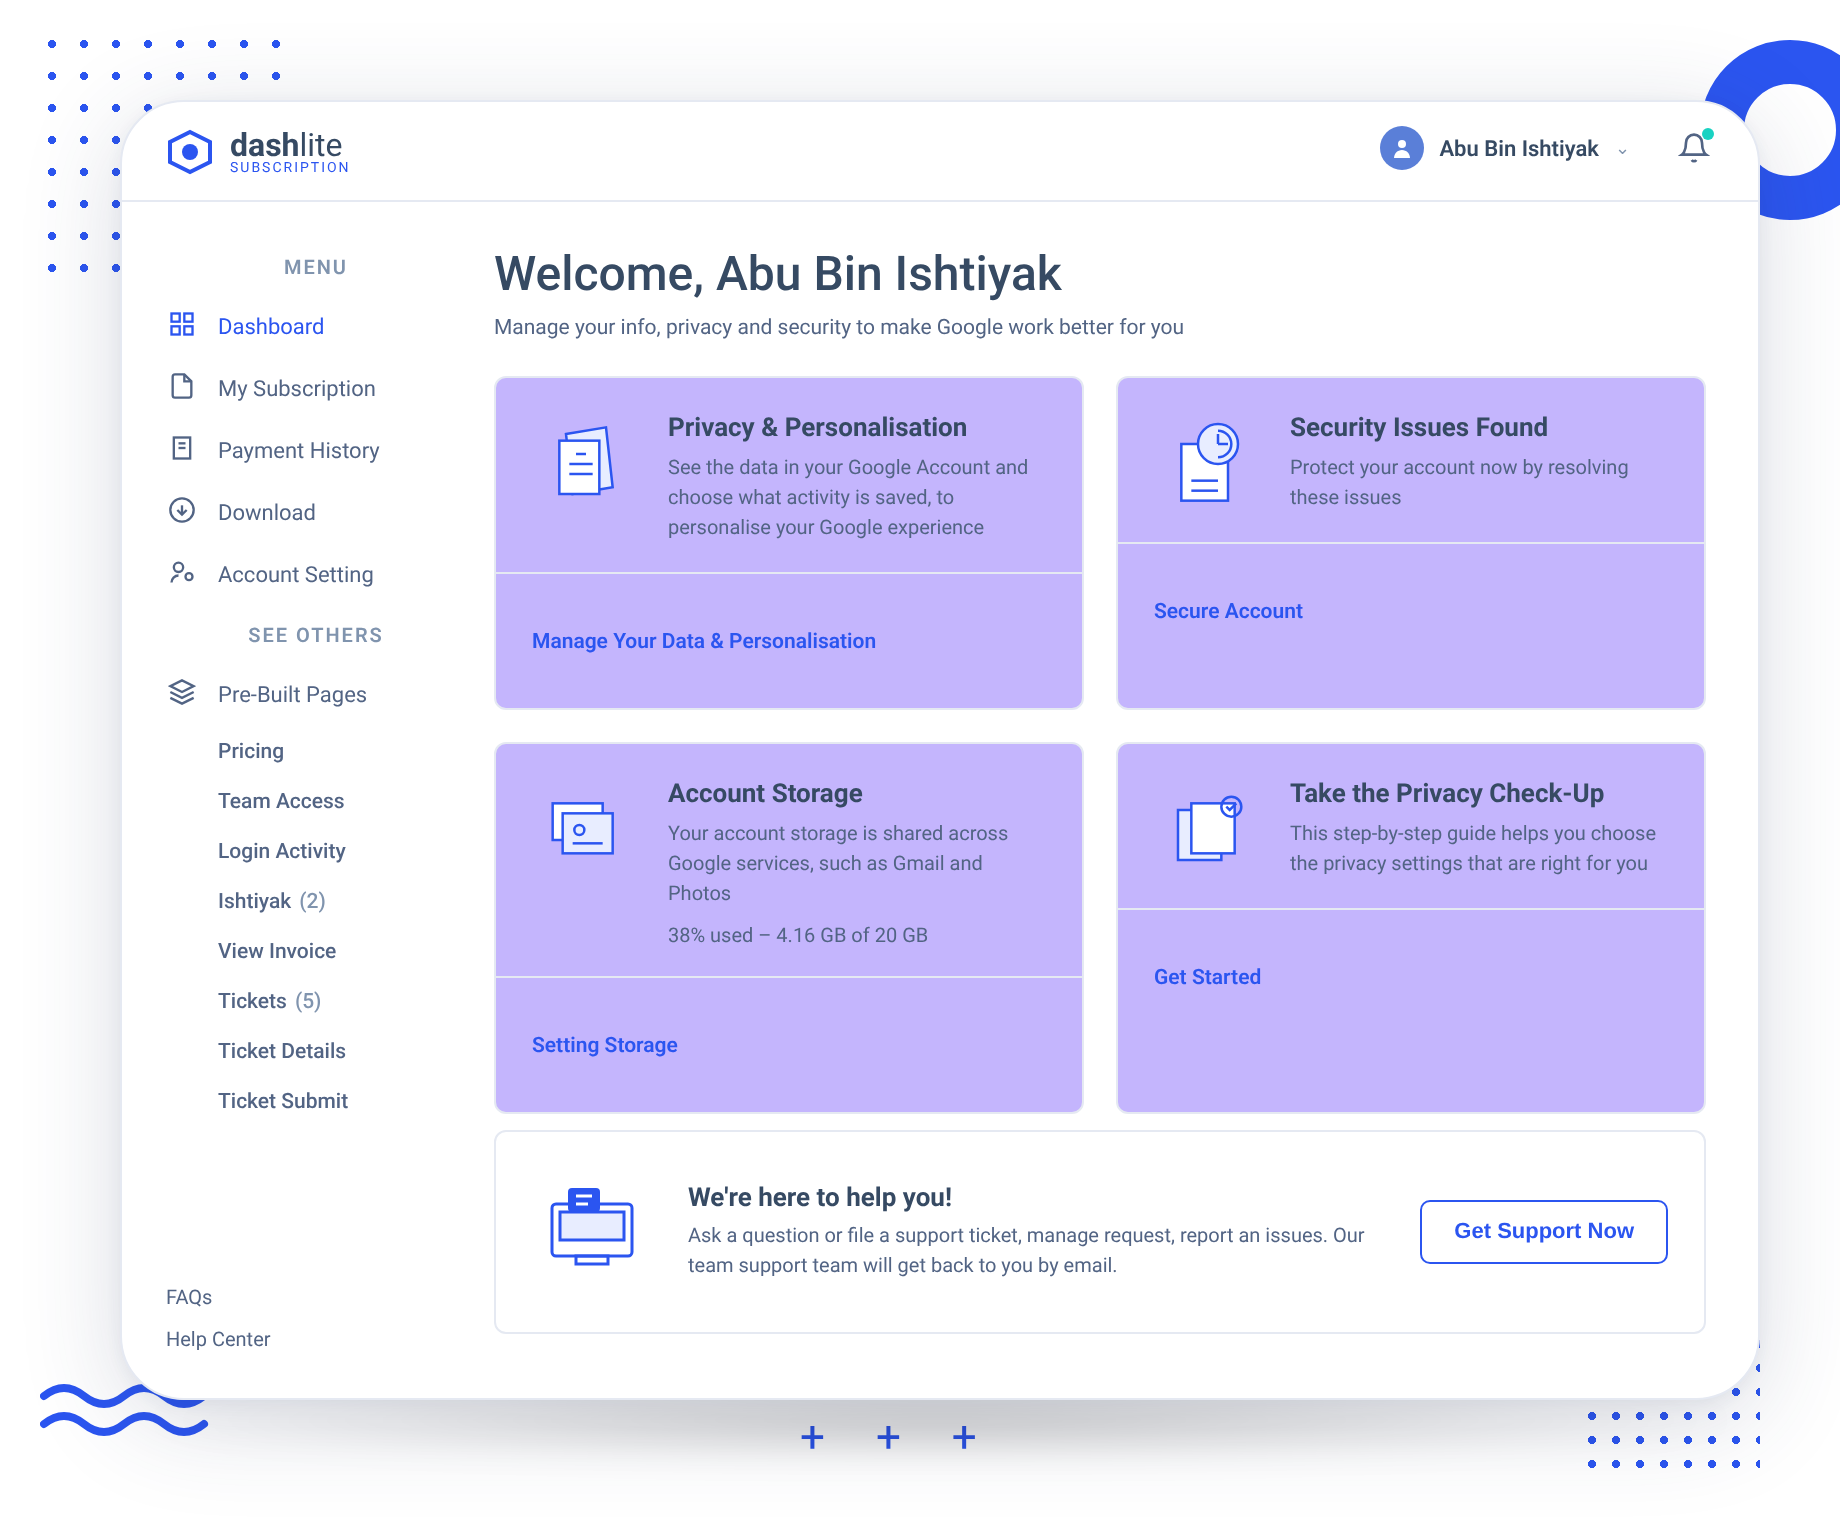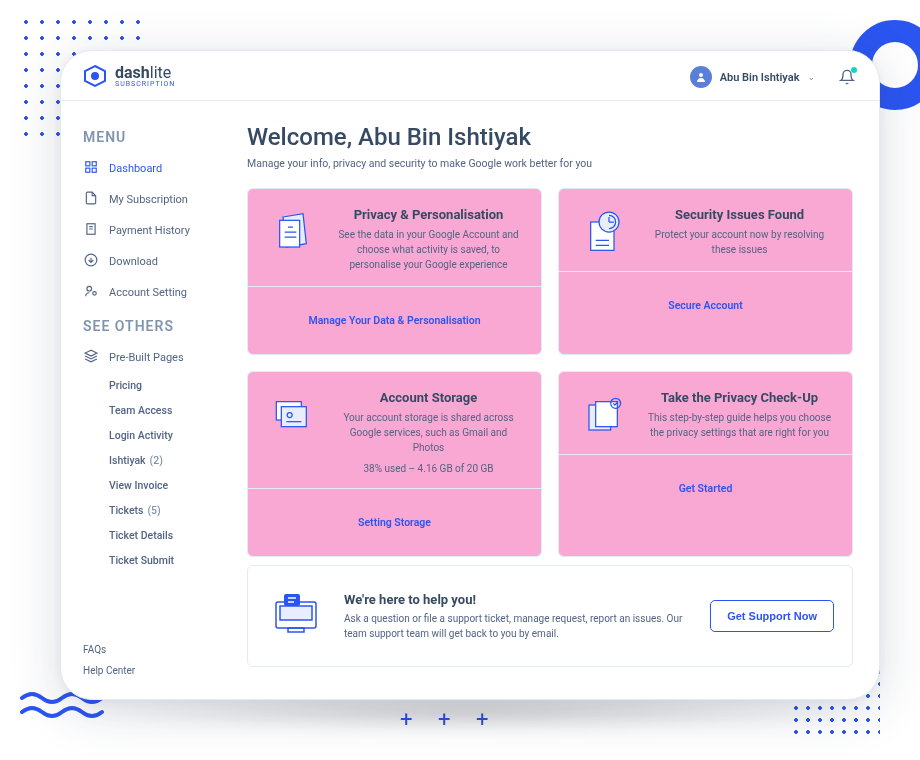--- a/index.html
+++ b/index.html
@@ -75,21 +75,21 @@
   background: #fff;
   border-radius: 32px;
   box-shadow: 0 10px 50px rgba(50,60,100,0.18), 0 2px 8px rgba(50,60,100,0.06);
   overflow: hidden;
   border: 1px solid #e5e9f2;
 }
 
 
 .header {
   display: flex;
-  align-items: flex-end;
+  align-items: flex-start;
   justify-content: space-between;
   padding: 12px 22px;
   border-bottom: 1px solid #e5e9f2;
 }
 .brand { display: flex; align-items: center; gap: 8px; }
 .brand-logo {
   width: 24px; height: 24px;
   display: flex; align-items:center; justify-content:center;
 }
 .brand-name { font-size: 16px; color: #364a63; font-weight: 400; }
@@ -118,25 +118,26 @@
 
 
 .sidebar {
   width: 172px;
   padding: 18px 0 10px 22px;
   display:flex;
   flex-direction:column;
   font-size: 11px;
 }
 .sidebar-section-label {
-  font-size: 14px;
+  font-size: 10px;
   letter-spacing: 1px;
   color: #8094ae;
   margin: 10px 0 8px;
   font-weight:600;
+  text-align:center;
 }
 .nav-item {
   display: flex; align-items: center; gap: 10px;
   color: #526484;
   padding: 7px 0;
   cursor: pointer;
   font-weight:400;
 }
 .nav-item.active { color: #2b55f0; }
 .nav-icon { width: 16px; text-align:center; color:inherit; }
@@ -164,24 +165,23 @@
 .page-sub { font-size: 10.5px; color: #526484; margin-bottom: 18px; }
 
 .card-grid {
   display: grid;
   grid-template-columns: 1fr 1fr;
   gap: 16px;
 }
 .card {
   border: 1px solid #e5e9f2;
   border-radius: 6px;
-  background: #f9a8d4;
+  background: #c4b5fd;
   display:flex;
   flex-direction:column;
-  text-align:center;
 }
 .card-body {
   display:flex;
   gap: 14px;
   padding: 18px 18px 14px;
 }
 .card-illo {
   width: 54px;
   flex-shrink: 0;
   display:flex;align-items:flex-start;justify-content:center;

